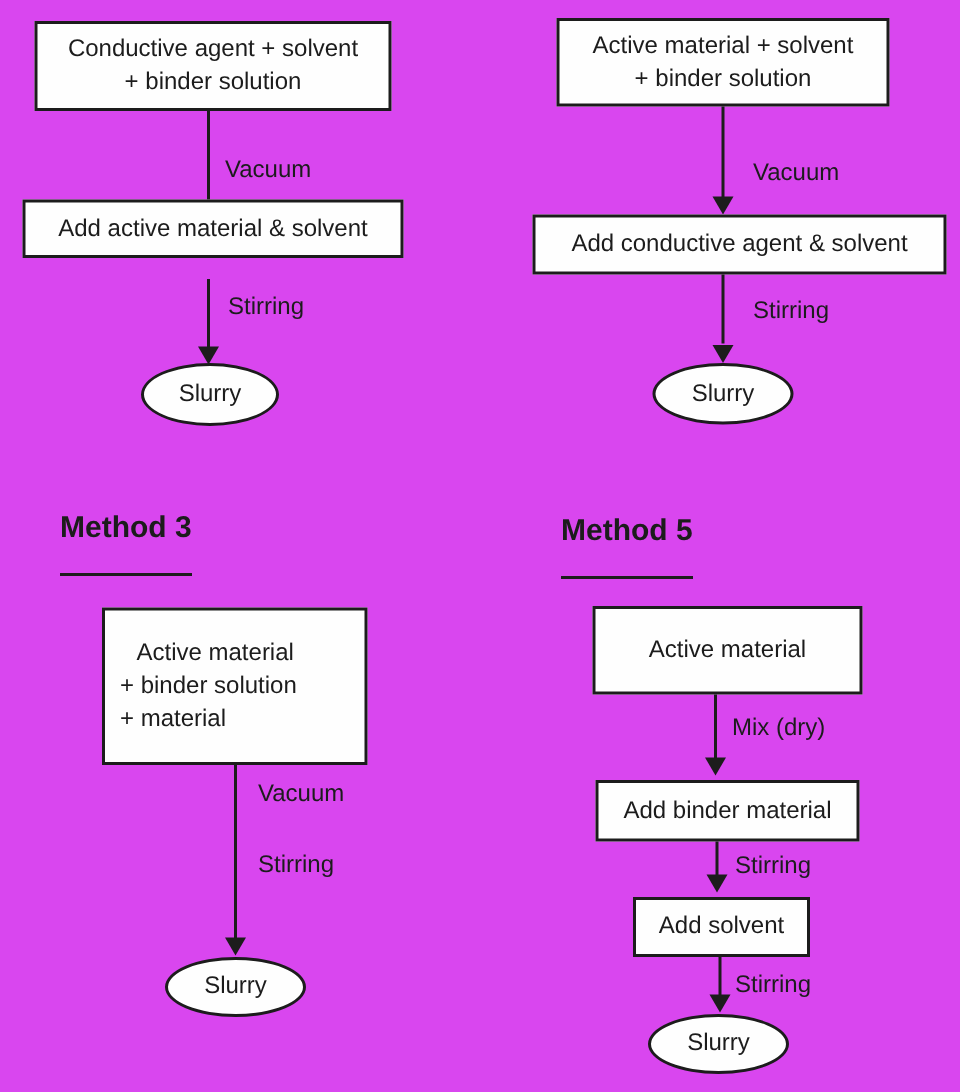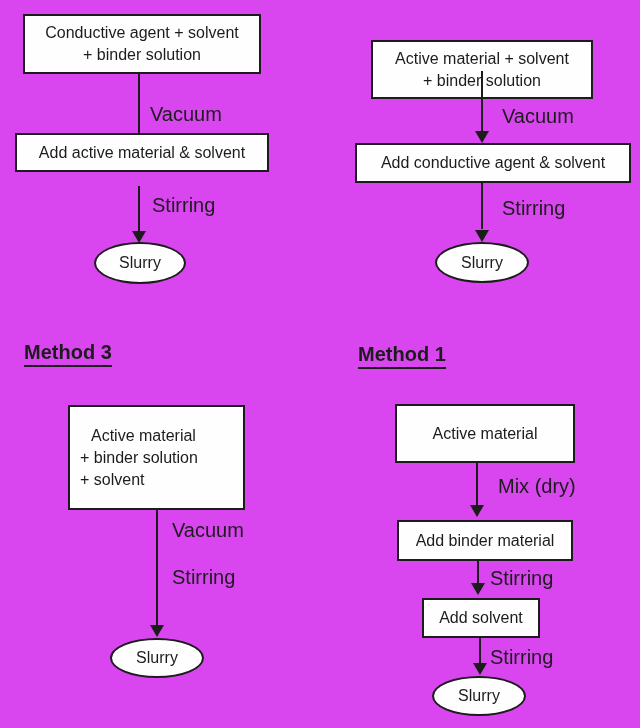--- a/index.html
+++ b/index.html
@@ -39,42 +39,43 @@
   .ahead {
     position: absolute;
     width: 0;
     height: 0;
     border-left: 7px solid transparent;
     border-right: 7px solid transparent;
     border-top: 12px solid #1c1c1c;
   }
   .alabel {
     position: absolute;
-    font-size: 20px;
+    font-size: 16px;
     line-height: 18px;
     white-space: nowrap;
   }
   .ellipse {
     position: absolute;
     box-sizing: border-box;
     border: 2px solid #1c1c1c;
     border-radius: 50%;
     background: #fefefe;
     display: flex;
     justify-content: center;
     align-items: center;
     font-size: 16px;
   }
   .heading {
     position: absolute;
     font-size: 20px;
     font-weight: bold;
     border-bottom: 2px solid #1c1c1c;
-    padding-bottom: 1px;
+    padding-bottom: 18px;
     white-space: nowrap;
+    margin-left: 16px;
   }
 </style>
 </head>
 <body>
 
 <div class="canvas">
 
   <div>
     <div class="box" style="left:23px; top:14px; width:238px; height:60px;">
       <div class="bline">Conductive agent + solvent</div>
@@ -88,21 +89,21 @@
     </div>
     <div class="vline" style="left:138px; top:186px; height:46px;"></div>
     <div class="ahead" style="left:132px; top:231px;"></div>
     <div class="alabel" style="left:152px; top:196px;">Stirring</div>
     <div class="ellipse" style="left:94px; top:242px; width:92px; height:42px;">
       <span>Slurry</span>
     </div>
   </div>
 
   <div>
-    <div class="box" style="left:371px; top:12px; width:222px; height:59px;margin-top:28px;">
+    <div class="box" style="left:371px; top:12px; width:222px; height:59px;">
       <div class="bline">Active material + solvent</div>
       <div class="bline">+ binder solution</div>
     </div>
     <div class="vline" style="left:481px; top:71px; height:61px;"></div>
     <div class="ahead" style="left:475px; top:131px;"></div>
     <div class="alabel" style="left:502px; top:107px;">Vacuum</div>
     <div class="box" style="left:355px; top:143px; width:276px; height:40px;">
       <div class="bline">Add conductive agent &amp; solvent</div>
     </div>
     <div class="vline" style="left:481px; top:183px; height:46px;"></div>
@@ -111,39 +112,39 @@
     <div class="ellipse" style="left:435px; top:242px; width:94px; height:41px;">
       <span>Slurry</span>
     </div>
   </div>
 
   <div>
     <div class="heading" style="left:24px; top:341px;">Method 3</div>
     <div class="box left-align" style="left:68px; top:405px; width:177px; height:105px;">
       <div class="bline indent">Active material</div>
       <div class="bline">+ binder solution</div>
-      <div class="bline">+ solvent</div>
+      <div class="bline">+ material</div>
     </div>
     <div class="vline" style="left:156px; top:510px; height:116px;"></div>
     <div class="ahead" style="left:150px; top:625px;"></div>
     <div class="alabel" style="left:172px; top:521px;">Vacuum</div>
     <div class="alabel" style="left:172px; top:568px;">Stirring</div>
     <div class="ellipse" style="left:110px; top:638px; width:94px; height:40px;">
       <span>Slurry</span>
     </div>
   </div>
 
   <div>
-    <div class="heading" style="left:358px; top:343px;">Method 1</div>
+    <div class="heading" style="left:358px; top:343px;">Method 5</div>
     <div class="box" style="left:395px; top:404px; width:180px; height:59px;">
       <div class="bline">Active material</div>
     </div>
     <div class="vline" style="left:476px; top:463px; height:43px;"></div>
     <div class="ahead" style="left:470px; top:505px;"></div>
-    <div class="alabel" style="left:498px; top:477px;">Mix (dry)</div>
+    <div class="alabel" style="left:488px; top:477px;">Mix (dry)</div>
     <div class="box" style="left:397px; top:520px; width:176px; height:41px;">
       <div class="bline">Add binder material</div>
     </div>
     <div class="vline" style="left:477px; top:561px; height:23px;"></div>
     <div class="ahead" style="left:471px; top:583px;"></div>
     <div class="alabel" style="left:490px; top:569px;">Stirring</div>
     <div class="box" style="left:422px; top:598px; width:118px; height:40px;">
       <div class="bline">Add solvent</div>
     </div>
     <div class="vline" style="left:479px; top:638px; height:26px;"></div>

